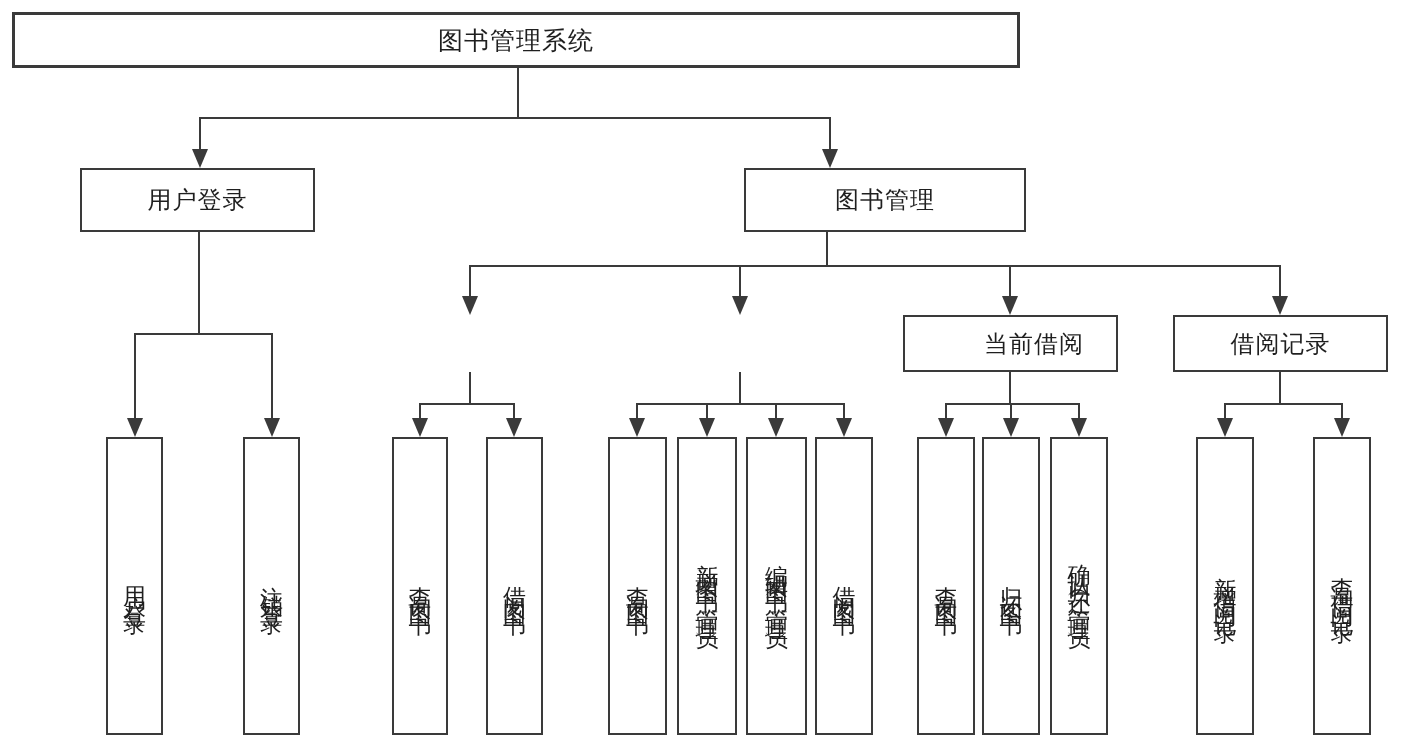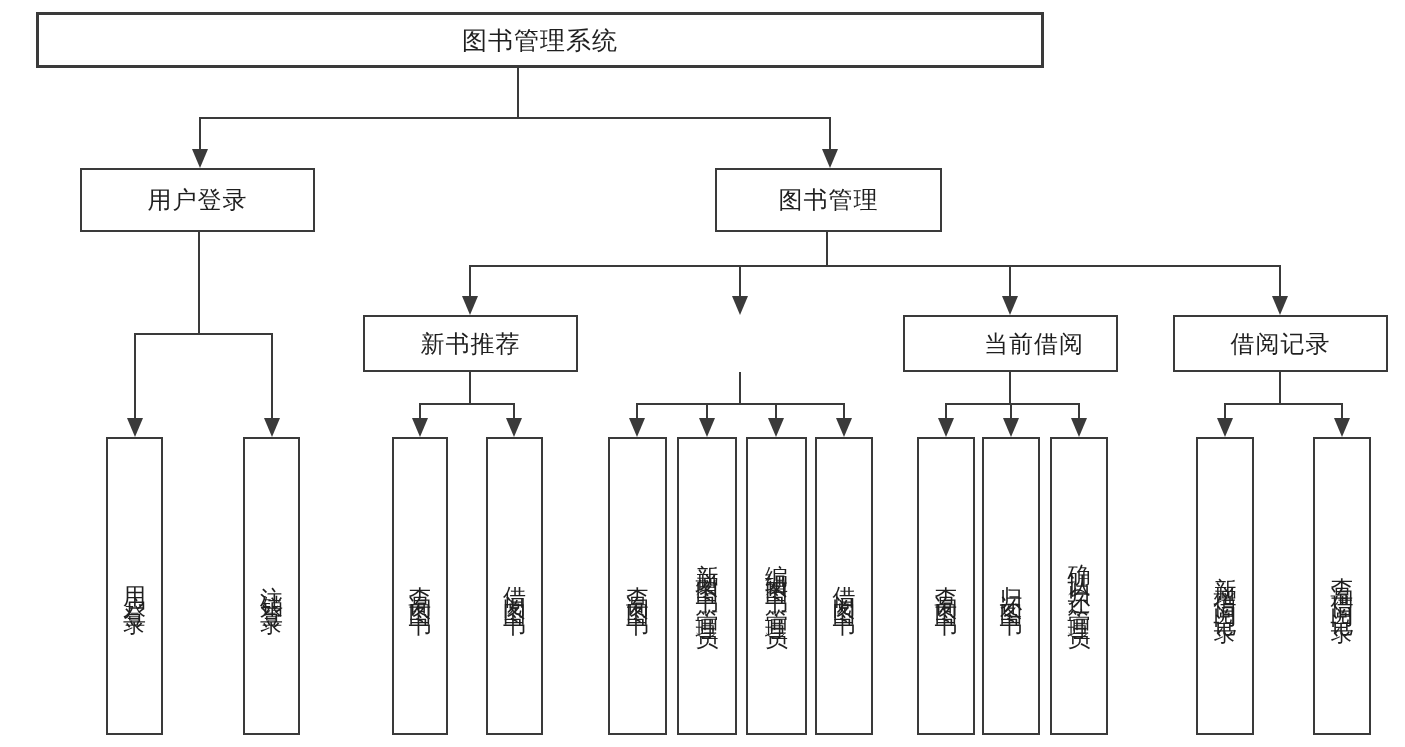--- a/index.html
+++ b/index.html
@@ -53,35 +53,35 @@
     font-size: 22px;
     letter-spacing: 1px;
     z-index: 5;
   }
 </style>
 </head>
 <body>
 
 <div class="stage">
 
-  <div class="box root" style="left:12px; top:12px; width:1008px; height:56px;margin-left:24px;">
+  <div class="box root" style="left:12px; top:12px; width:1008px; height:56px;">
     <span>图书管理系统</span>
   </div>
 
   <div class="ln" style="left:517px; top:68px; width:2px; height:51px;"></div>
   <div class="ln" style="left:199px; top:117px; width:632px; height:2px;"></div>
   <div class="ln" style="left:199px; top:117px; width:2px; height:43px;"></div>
   <div class="arrow" style="left:192px; top:149px;"></div>
   <div class="ln" style="left:829px; top:117px; width:2px; height:43px;"></div>
   <div class="arrow" style="left:822px; top:149px;"></div>
 
   <div class="box" style="left:80px; top:168px; width:235px; height:64px;">
     <span>用户登录</span>
   </div>
-  <div class="box" style="left:715px; top:168px; width:227px; height:64px;">
+  <div class="box" style="left:744px; top:168px; width:282px; height:64px;">
     <span>图书管理</span>
   </div>
 
   <div class="ln" style="left:198px; top:232px; width:2px; height:102px;"></div>
   <div class="ln" style="left:134px; top:333px; width:139px; height:2px;"></div>
   <div class="ln" style="left:134px; top:333px; width:2px; height:86px;"></div>
   <div class="arrow" style="left:127px; top:418px;"></div>
   <div class="ln" style="left:271px; top:333px; width:2px; height:86px;"></div>
   <div class="arrow" style="left:264px; top:418px;"></div>
 
@@ -89,23 +89,20 @@
   <div class="ln" style="left:469px; top:265px; width:812px; height:2px;"></div>
   <div class="ln" style="left:469px; top:265px; width:2px; height:31px;"></div>
   <div class="arrow" style="left:462px; top:296px;"></div>
   <div class="ln" style="left:739px; top:265px; width:2px; height:31px;"></div>
   <div class="arrow" style="left:732px; top:296px;"></div>
   <div class="ln" style="left:1009px; top:265px; width:2px; height:31px;"></div>
   <div class="arrow" style="left:1002px; top:296px;"></div>
   <div class="ln" style="left:1279px; top:265px; width:2px; height:31px;"></div>
   <div class="arrow" style="left:1272px; top:296px;"></div>
 
-  <div class="box" style="left:363px; top:315px; width:215px; height:57px;">
-    <span>新书推荐</span>
-  </div>
   <div class="box" style="left:903px; top:315px; width:215px; height:57px;padding-left:47px;">
     <span>当前借阅</span>
   </div>
   <div class="box" style="left:1173px; top:315px; width:215px; height:57px;">
     <span>借阅记录</span>
   </div>
 
   <div class="ln" style="left:469px; top:372px; width:2px; height:33px;"></div>
   <div class="ln" style="left:419px; top:403px; width:96px; height:2px;"></div>
   <div class="ln" style="left:419px; top:403px; width:2px; height:17px;"></div>

